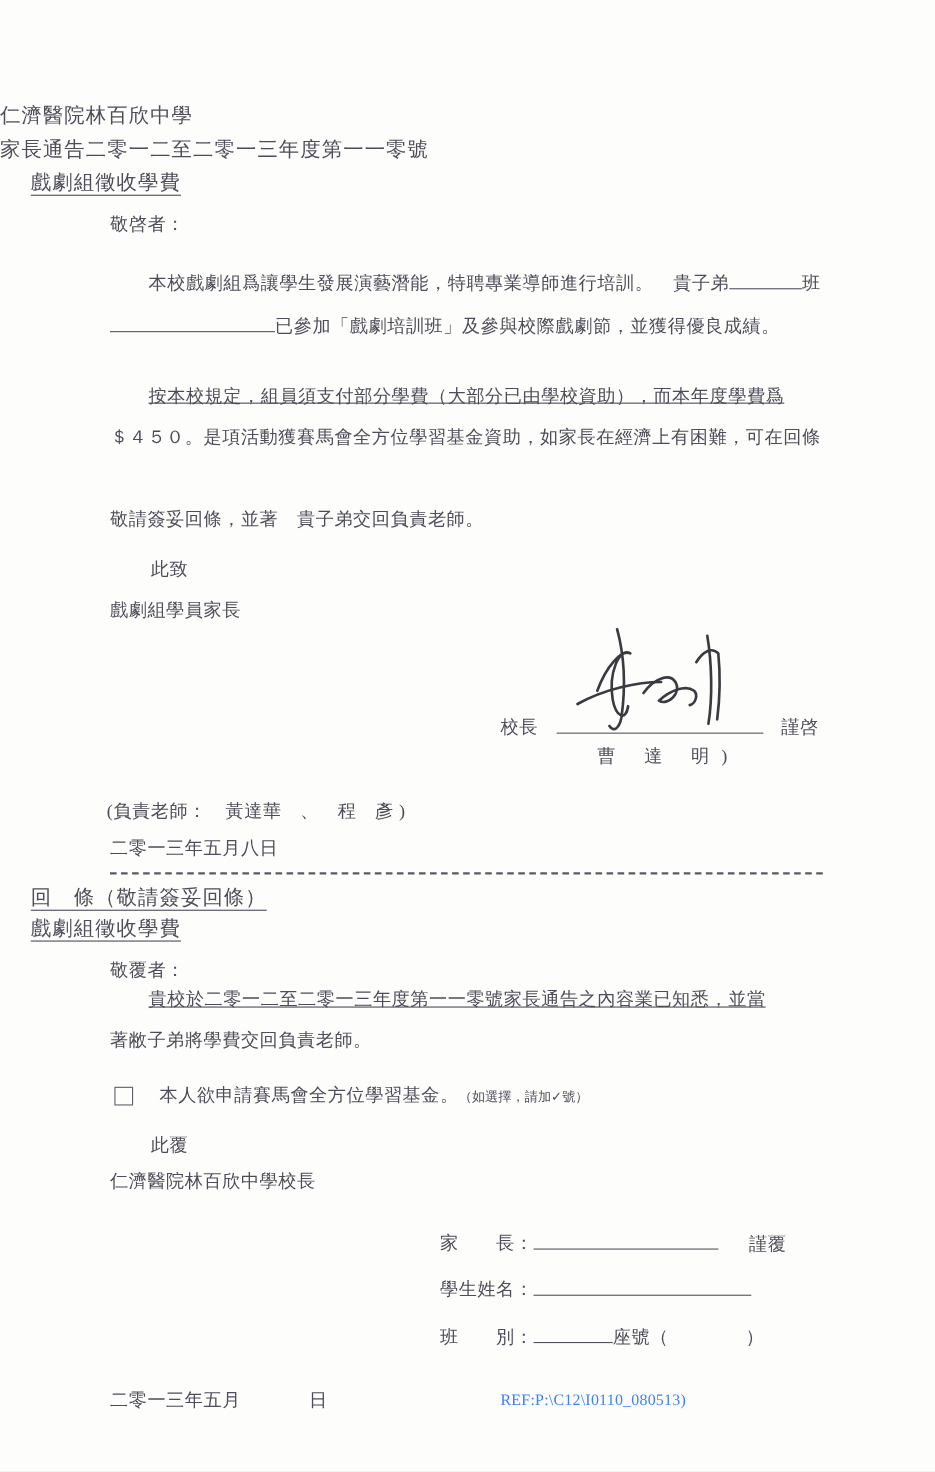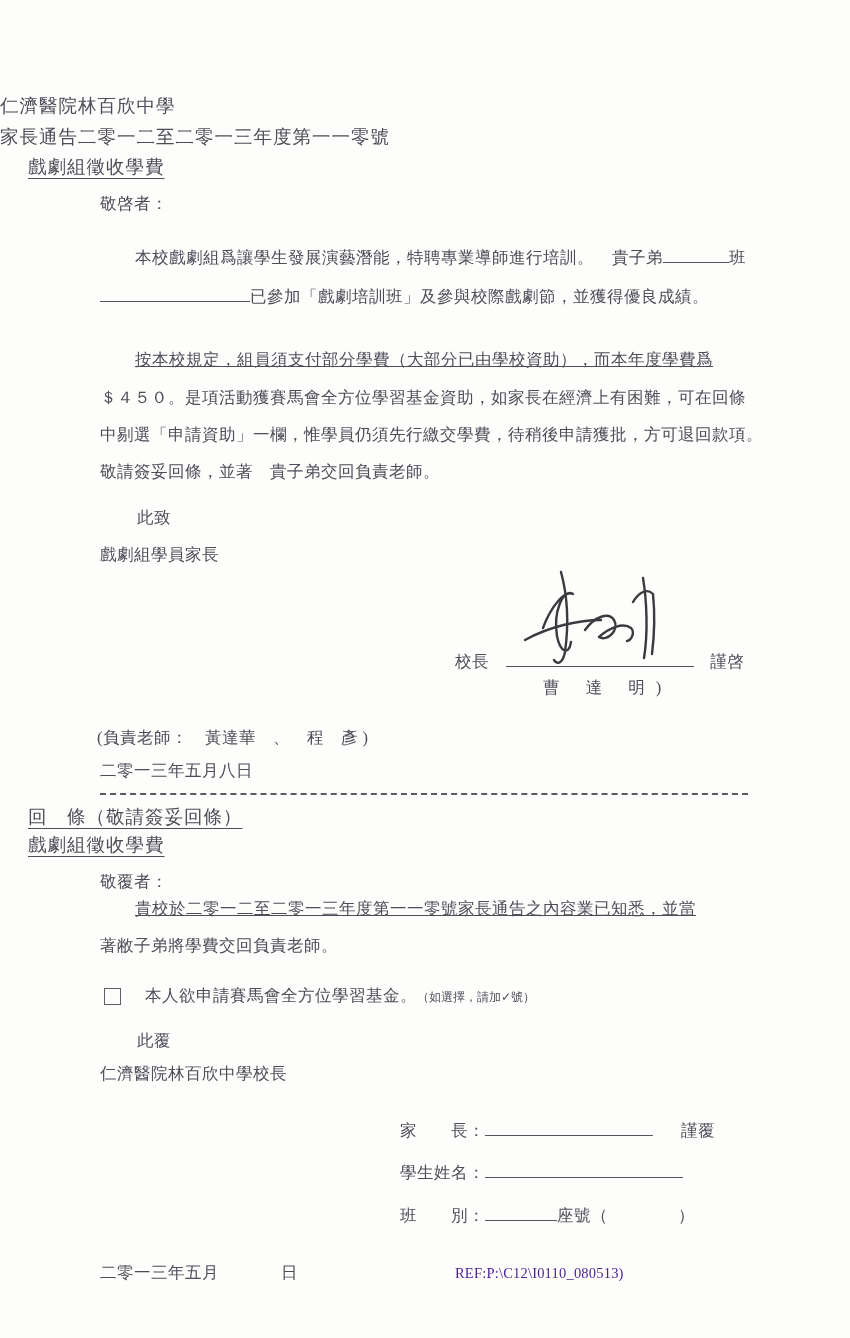--- a/index.html
+++ b/index.html
@@ -38,21 +38,21 @@
   .checkbox{
     position:absolute;
     width:15px;height:15px;
     border:1.6px solid #5f5f6a;
     background:transparent;
   }
   .note{font-size:12px;letter-spacing:0;}
   .namewide{letter-spacing:11px;}
   .sig{position:absolute;}
   .sig path{fill:none;stroke:#3a3a40;stroke-width:2.4;stroke-linecap:round;stroke-linejoin:round;}
-  .ref{font-size:14.5px;letter-spacing:0.2px;color:#4c1d95;}
+  .ref{font-size:14.5px;letter-spacing:0.2px;color:#3b82f6;}
 </style>
 </head>
 <body>
 
 <div class="page">
 
   <div class="line center t" style="top:95px">仁濟醫院林百欣中學</div>
   <div class="line center t" style="top:126px">家長通告二零一二至二零一三年度第一一零號</div>
   <div class="line center t u" style="top:156px">戲劇組徵收學費</div>
 
@@ -60,21 +60,20 @@
 
   <div class="line" style="top:246px;left:135px">
     <span>本校戲劇組爲讓學生發展演藝潛能，特聘專業導師進行培訓。</span><span class="gapword">貴子弟</span><span class="blank" style="width:66px"></span><span>班</span>
   </div>
   <div class="line" style="top:285px;left:100px">
     <span class="blank" style="width:150px"></span><span>已參加「戲劇培訓班」及參與校際戲劇節，並獲得優良成績。</span>
   </div>
 
   <div class="line indent" style="top:350px;left:100px">按本校規定，組員須支付部分學費（大部分已由學校資助），而本年度學費爲</div>
   <div class="line" style="top:388px;left:100px">＄４５０。是項活動獲賽馬會全方位學習基金資助，如家長在經濟上有困難，可在回條</div>
-  <div class="line" style="top:425px;left:100px">中剔選「申請資助」一欄，惟學員仍須先行繳交學費，待稍後申請獲批，方可退回款項。</div>
   <div class="line" style="top:462px;left:100px">敬請簽妥回條，並著　貴子弟交回負責老師。</div>
 
   <div class="line" style="top:508px;left:137px">此致</div>
   <div class="line" style="top:545px;left:100px">戲劇組學員家長</div>
 
   <svg class="sig" style="top:568px;left:505px" width="175" height="105" viewBox="0 0 175 105">
     <path d="M38,60 C46,38 60,22 68,26 C58,20 48,44 52,68 C55,84 64,88 66,74"></path>
     <path d="M56,4 C62,26 64,55 60,84 C58,94 53,98 49,92"></path>
     <path d="M20,72 C45,58 75,52 96,52"></path>
     <path d="M80,62 C90,48 104,44 109,52 C115,62 102,74 94,69 C104,60 118,54 126,60 C130,64 127,72 122,73"></path>

